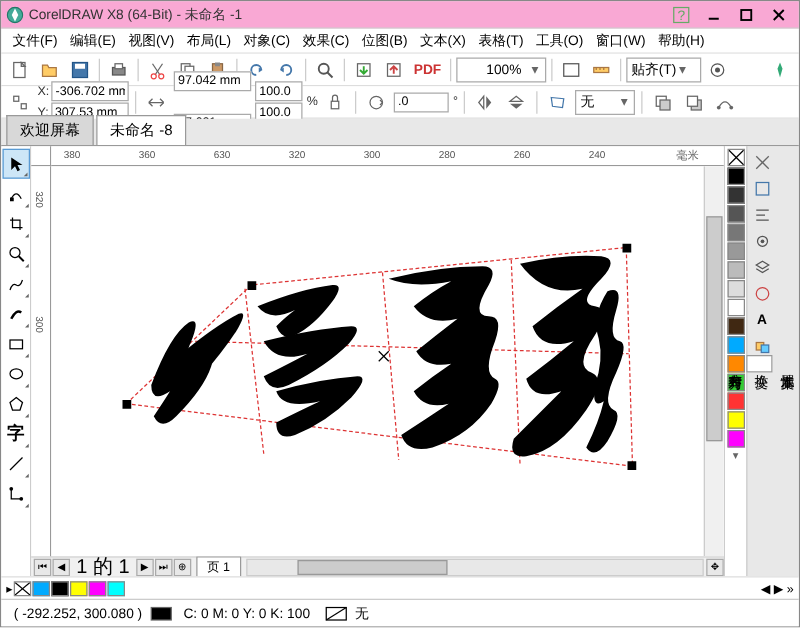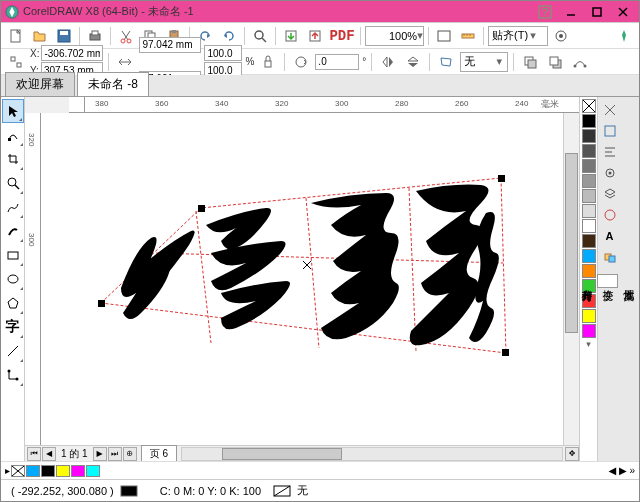--- a/index.html
+++ b/index.html
@@ -1,18 +1,18 @@
 <!DOCTYPE html>
 <html><head>
 <meta charset="utf-8">
 <style>
 *{margin:0;padding:0;box-sizing:border-box;font-family:"Microsoft YaHei","SimSun",sans-serif;font-size:11px;}
 body{background:#fff;overflow:hidden;width:640px;height:502px;}
 .window{width:640px;height:502px;border:1px solid #888;display:flex;flex-direction:column;background:#f0f0f0;}
-.titlebar{height:22px;background:#ec4899;display:flex;align-items:center;padding:0 4px;border-bottom:1px solid #ccc;}
+.titlebar{height:22px;background:#f9a8d4;display:flex;align-items:center;padding:0 4px;border-bottom:1px solid #ccc;}
 .titlebar .logo{width:14px;height:14px;margin-right:4px;}
 .titlebar .title{flex:1;color:#333;}
 .titlebar .wbtns{display:flex;gap:2px;}
 .titlebar .wbtn{width:24px;height:18px;display:flex;align-items:center;justify-content:center;cursor:pointer;}
 .menubar{height:20px;background:#fff;display:flex;align-items:center;padding:0 4px;border-bottom:1px solid #ddd;}
 .menubar .mi{padding:0 5px;cursor:pointer;}
 .toolbar{height:26px;background:#fff;display:flex;align-items:center;padding:0 4px;gap:2px;border-bottom:1px solid #ddd;}
 .tbtn{width:22px;height:22px;display:flex;align-items:center;justify-content:center;cursor:pointer;border:1px solid transparent;}
 .sep{width:1px;height:18px;background:#ccc;margin:0 2px;}
 .combo{height:20px;border:1px solid #aaa;background:#fff;display:flex;align-items:center;padding:0 3px;font-size:10px;}
@@ -31,21 +31,21 @@
 .canvas-wrap{flex:1;display:flex;flex-direction:column;min-width:0;}
 .ruler-h{height:16px;background:#fff;border-bottom:1px solid #999;display:flex;position:relative;overflow:hidden;}
 .ruler-h .unit{position:absolute;right:20px;top:1px;font-size:9px;color:#666;}
 .canvas-row{flex:1;display:flex;min-height:0;}
 .ruler-v{width:16px;background:#fff;border-right:1px solid #999;position:relative;}
 .canvas{flex:1;background:#fff;position:relative;overflow:hidden;}
 .calli{position:absolute;left:40px;top:40px;width:430px;height:220px;}
 .scrollbars-h{height:16px;background:#f0f0f0;border-top:1px solid #ccc;display:flex;align-items:center;}
 .nav{display:flex;align-items:center;gap:1px;padding:0 2px;}
 .navbtn{width:14px;height:14px;background:#e8e8e8;border:1px solid #aaa;display:flex;align-items:center;justify-content:center;cursor:pointer;font-size:8px;}
-.pageinfo{font-size:10px;padding:0 4px;}
+.pageinfo{font-size:16px;padding:0 4px;}
 .pagetab{padding:1px 8px;background:#fff;border:1px solid #999;font-size:10px;margin-left:3px;}
 .sb-track{flex:1;height:14px;background:#e8e8e8;border:1px solid #ccc;position:relative;margin:0 2px;}
 .sb-thumb{position:absolute;height:12px;background:#ccc;border:1px solid #999;}
 .rpanels{width:60px;display:flex;border-left:1px solid #ccc;}
 .colorpal{width:18px;background:#fff;display:flex;flex-direction:column;align-items:center;padding-top:2px;}
 .swatch{width:14px;height:14px;border:1px solid #888;margin-bottom:1px;cursor:pointer;}
 .dockers{width:42px;background:#e8e8e8;border-left:1px solid #ccc;display:flex;}
 .docker-tabs{width:18px;display:flex;flex-direction:column;align-items:center;padding-top:4px;writing-mode:vertical-rl;font-size:10px;}
 .docker-tab{padding:6px 2px;cursor:pointer;border:1px solid transparent;}
 .docker-tab.active{background:#fff;border:1px solid #999;}
@@ -87,20 +87,34 @@
         </span>
     <span class="wbtn">
           <svg width="12" height="12">
             <line x1="2" y1="2" x2="10" y2="10" stroke="#000" stroke-width="1.5"></line>
             <line x1="10" y1="2" x2="2" y2="10" stroke="#000" stroke-width="1.5"></line>
           </svg>
         </span>
   </div>
 </div>
 
+<div class="menubar">
+  <span class="mi">文件(F)</span>
+  <span class="mi">编辑(E)</span>
+  <span class="mi">视图(V)</span>
+  <span class="mi">布局(L)</span>
+  <span class="mi">对象(C)</span>
+  <span class="mi">效果(C)</span>
+  <span class="mi">位图(B)</span>
+  <span class="mi">文本(X)</span>
+  <span class="mi">表格(T)</span>
+  <span class="mi">工具(O)</span>
+  <span class="mi">窗口(W)</span>
+  <span class="mi">帮助(H)</span>
+</div>
 
 <div class="toolbar">
   <span class="tbtn">
         <svg width="16" height="16">
           <rect x="3" y="2" width="9" height="12" fill="#fff" stroke="#666"></rect>
           <path d="M9 2 L12 5 L9 5 Z" fill="#ddd" stroke="#666"></path>
         </svg>
       </span>
   <span class="tbtn">
         <svg width="16" height="16">
@@ -167,23 +181,23 @@
           <rect x="3" y="3" width="10" height="10" fill="none" stroke="#666"></rect>
           <path d="M8 5 L8 11 M5 8 L8 11 L11 8" fill="none" stroke="#3a3" stroke-width="1.5"></path>
         </svg>
       </span>
   <span class="tbtn">
         <svg width="16" height="16">
           <rect x="3" y="3" width="10" height="10" fill="none" stroke="#666"></rect>
           <path d="M8 11 L8 5 M5 8 L8 5 L11 8" fill="none" stroke="#c44" stroke-width="1.5"></path>
         </svg>
       </span>
-  <span class="tbtn" style="width:28px;font-size:14px;font-weight:bold;color:#c33;font-family:Liberation Mono, monospace;">PDF</span>
-  <div class="sep"></div>
-  <div class="combo" style="width:59px;padding-left:23px;">
+  <span class="tbtn" style="width:28px;font-size:11px;font-weight:bold;color:#c33;">PDF</span>
+  <div class="sep"></div>
+  <div class="combo" style="width:72px;padding-left:23px;">
         <span>100%</span>
         <span class="cd" style="margin-left:auto">▾</span>
       </div>
   <div class="sep"></div>
   <span class="tbtn">
         <svg width="16" height="16">
           <rect x="2" y="3" width="12" height="10" fill="none" stroke="#555"></rect>
         </svg>
       </span>
   <span class="tbtn">
@@ -383,26 +397,26 @@
           <svg width="14" height="14">
             <path d="M3 3 L3 11 L11 11" fill="none" stroke="#000"></path>
             <circle cx="3" cy="3" r="1.5" fill="#000"></circle>
             <circle cx="11" cy="11" r="1.5" fill="#000"></circle>
           </svg>
           <span class="corner"></span>
         </div>
   </div>
 
   <div class="canvas-wrap">
-    <div style="display:flex;padding-left:44px;">
+    <div style="display:flex;">
       <div style="width:16px;height:16px;background:#fff;border-right:1px solid #999;border-bottom:1px solid #999;"></div>
       <div class="ruler-h" style="flex:1;">
         <span class="tick" style="left:10px;top:2px">380</span>
         <span class="tick" style="left:70px;top:2px">360</span>
-        <span class="tick" style="left:130px;top:2px">340</span>
+        <span class="tick" style="left:130px;top:2px">630</span>
         <span class="tick" style="left:190px;top:2px">320</span>
         <span class="tick" style="left:250px;top:2px">300</span>
         <span class="tick" style="left:310px;top:2px">280</span>
         <span class="tick" style="left:370px;top:2px">260</span>
         <span class="tick" style="left:430px;top:2px">240</span>
         <span class="unit">毫米</span>
       </div>
     </div>
     <div class="canvas-row">
       <div class="ruler-v">
@@ -452,21 +466,21 @@
       </div>
     </div>
     <div class="scrollbars-h">
       <div class="nav">
         <span class="navbtn">⏮</span>
         <span class="navbtn">◀</span>
         <span class="pageinfo">1 的 1</span>
         <span class="navbtn">▶</span>
         <span class="navbtn">⏭</span>
         <span class="navbtn">⊕</span>
-        <span class="pagetab">页 6</span>
+        <span class="pagetab">页 1</span>
       </div>
       <div class="sb-track">
             <div class="sb-thumb" style="left:40px;width:120px;"></div>
           </div>
       <span class="navbtn">✥</span>
     </div>
   </div>
 
   <div class="rpanels">
     <div class="colorpal">
@@ -560,21 +574,21 @@
   <div class="csw" style="background:#000"></div>
   <div class="csw" style="background:#ff0"></div>
   <div class="csw" style="background:#f0f"></div>
   <div class="csw" style="background:#0ff"></div>
   <div style="flex:1"></div>
   <span style="font-size:10px">◀ ▶ »</span>
 </div>
 
 <div class="statusbar">
   <span class="cell">( -292.252, 300.080 )</span>
-  <span style="display:inline-flex;align-items:center;gap:16px">
+  <span style="display:inline-flex;align-items:center;gap:3px">
     <span>
           <svg width="18" height="12">
             <rect x="1" y="1" width="16" height="10" fill="#000" stroke="#666"></rect>
           </svg>
         </span>
     <span class="cell">C: 0 M: 0 Y: 0 K: 100</span>
   </span>
   <span style="margin-left:6px">
         <svg width="18" height="12">
           <rect x="1" y="1" width="16" height="10" fill="#fff" stroke="#000"></rect>

